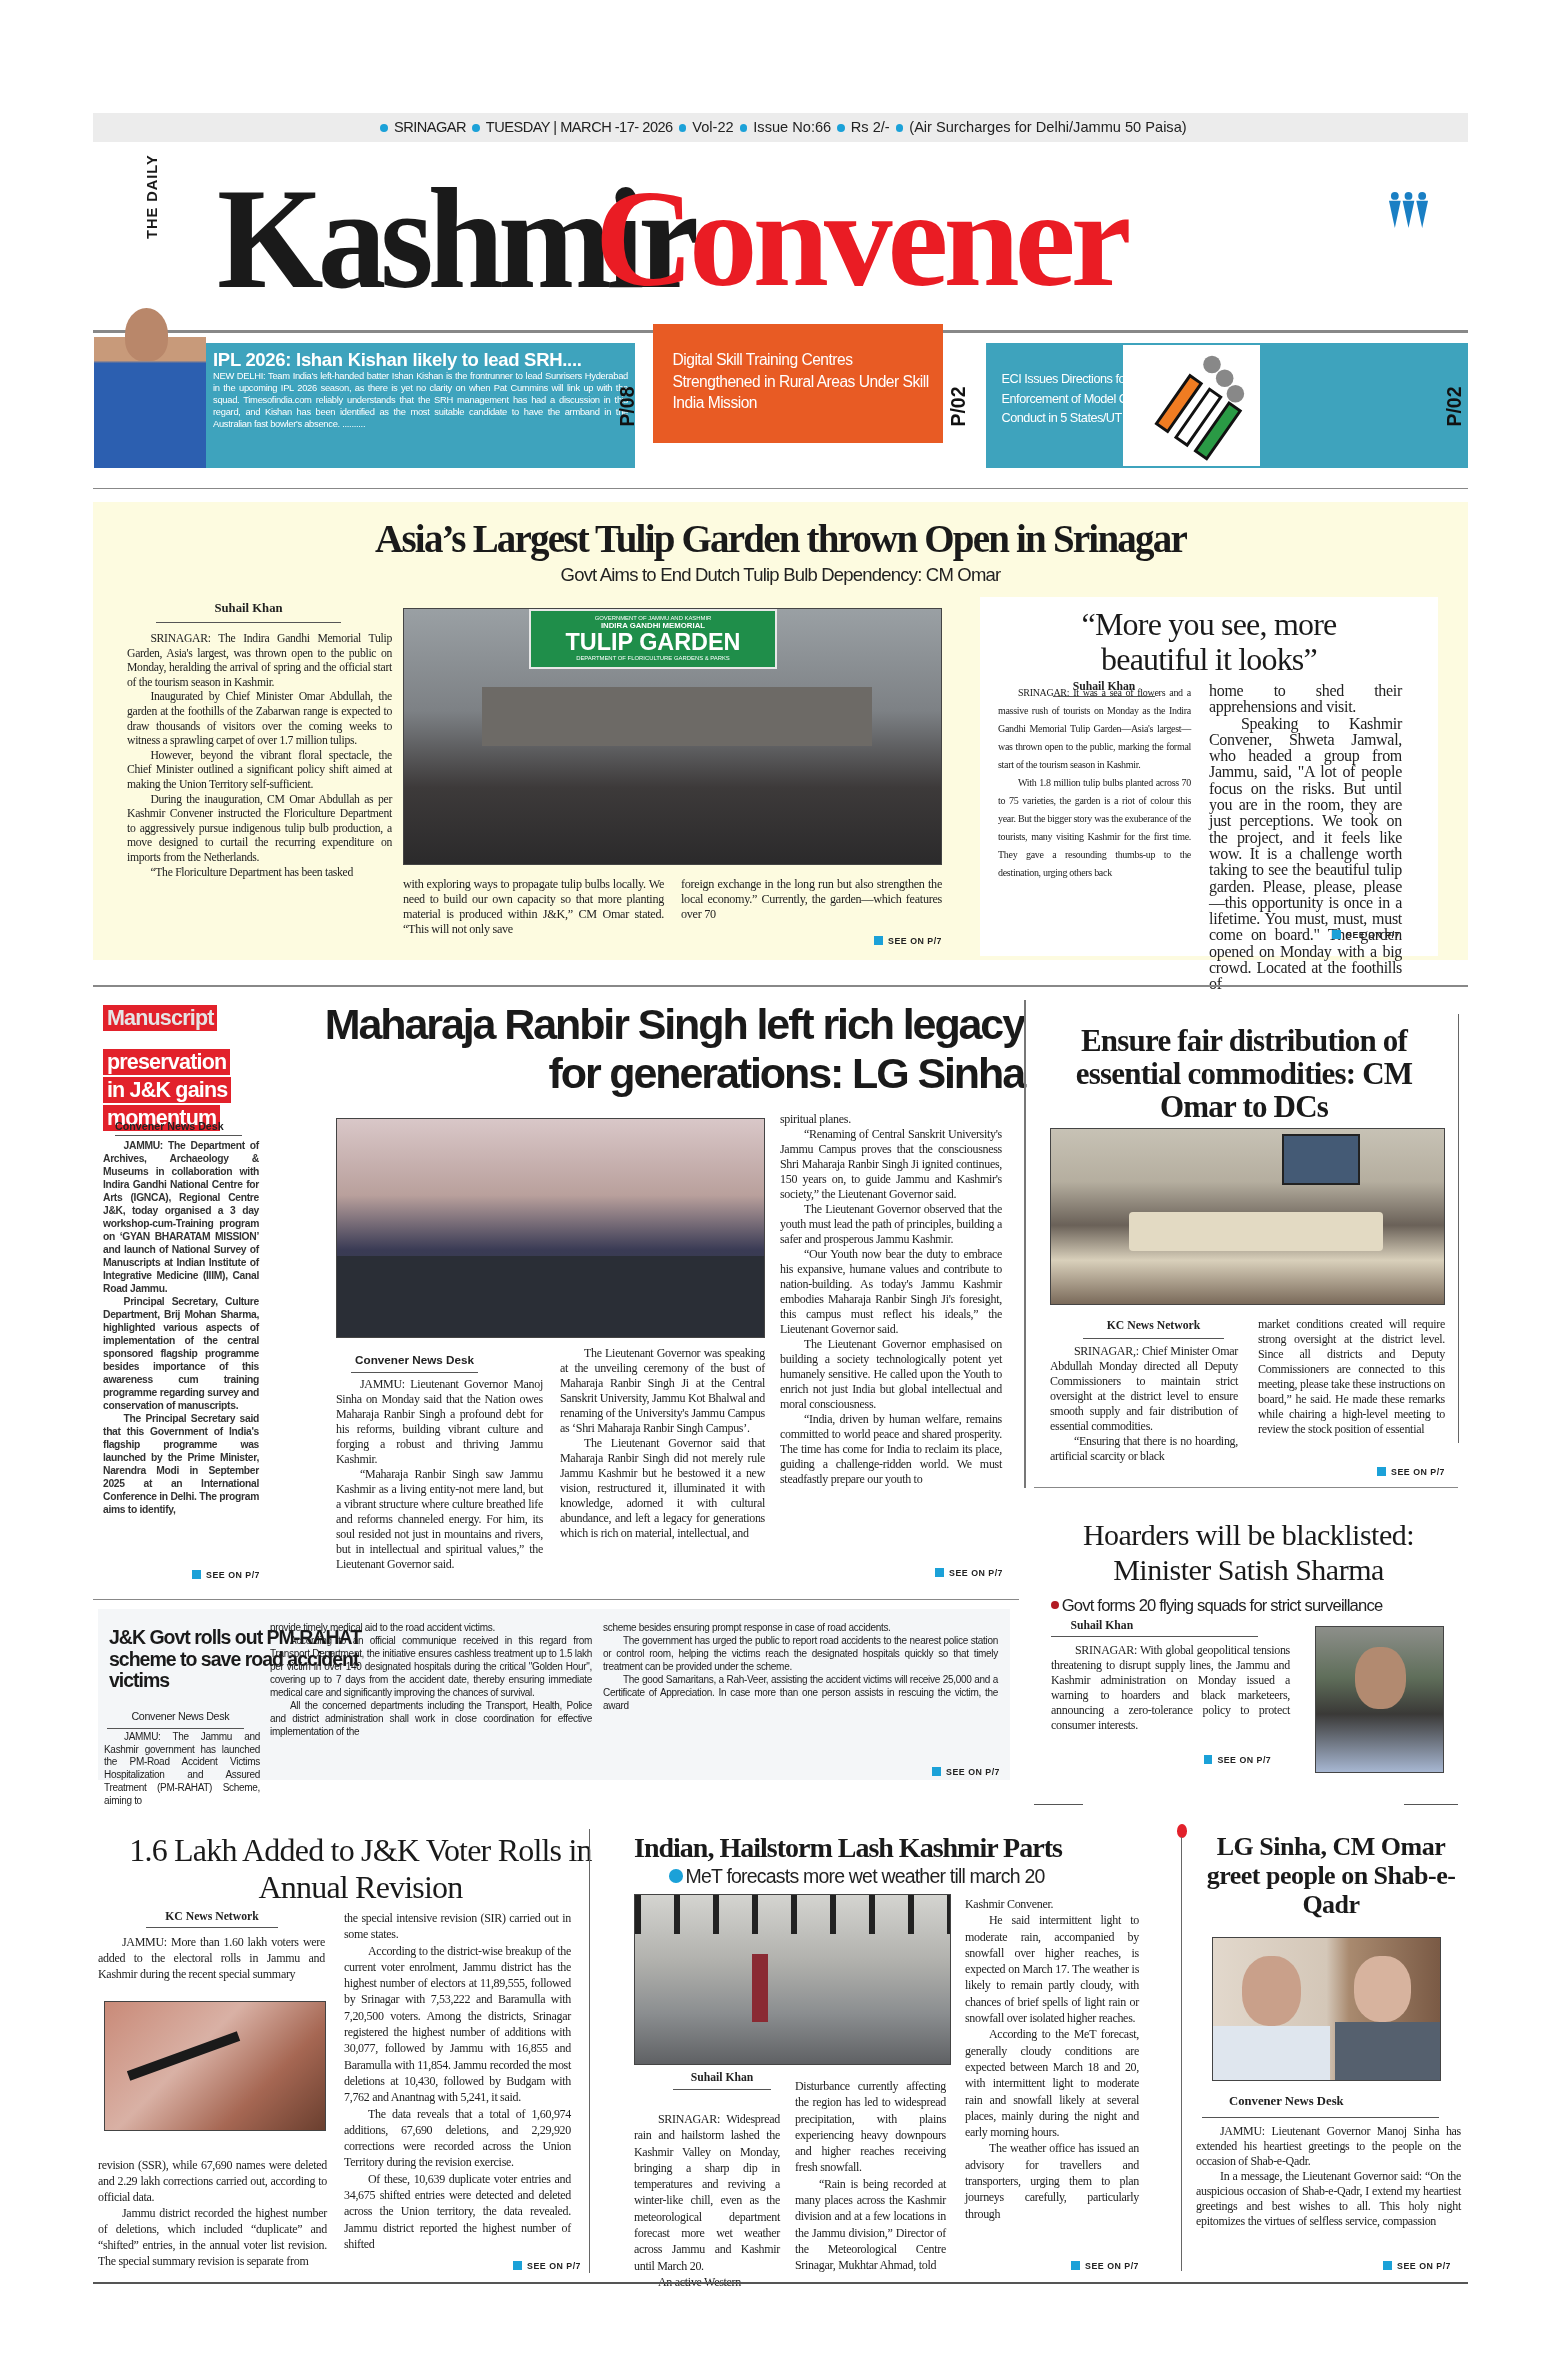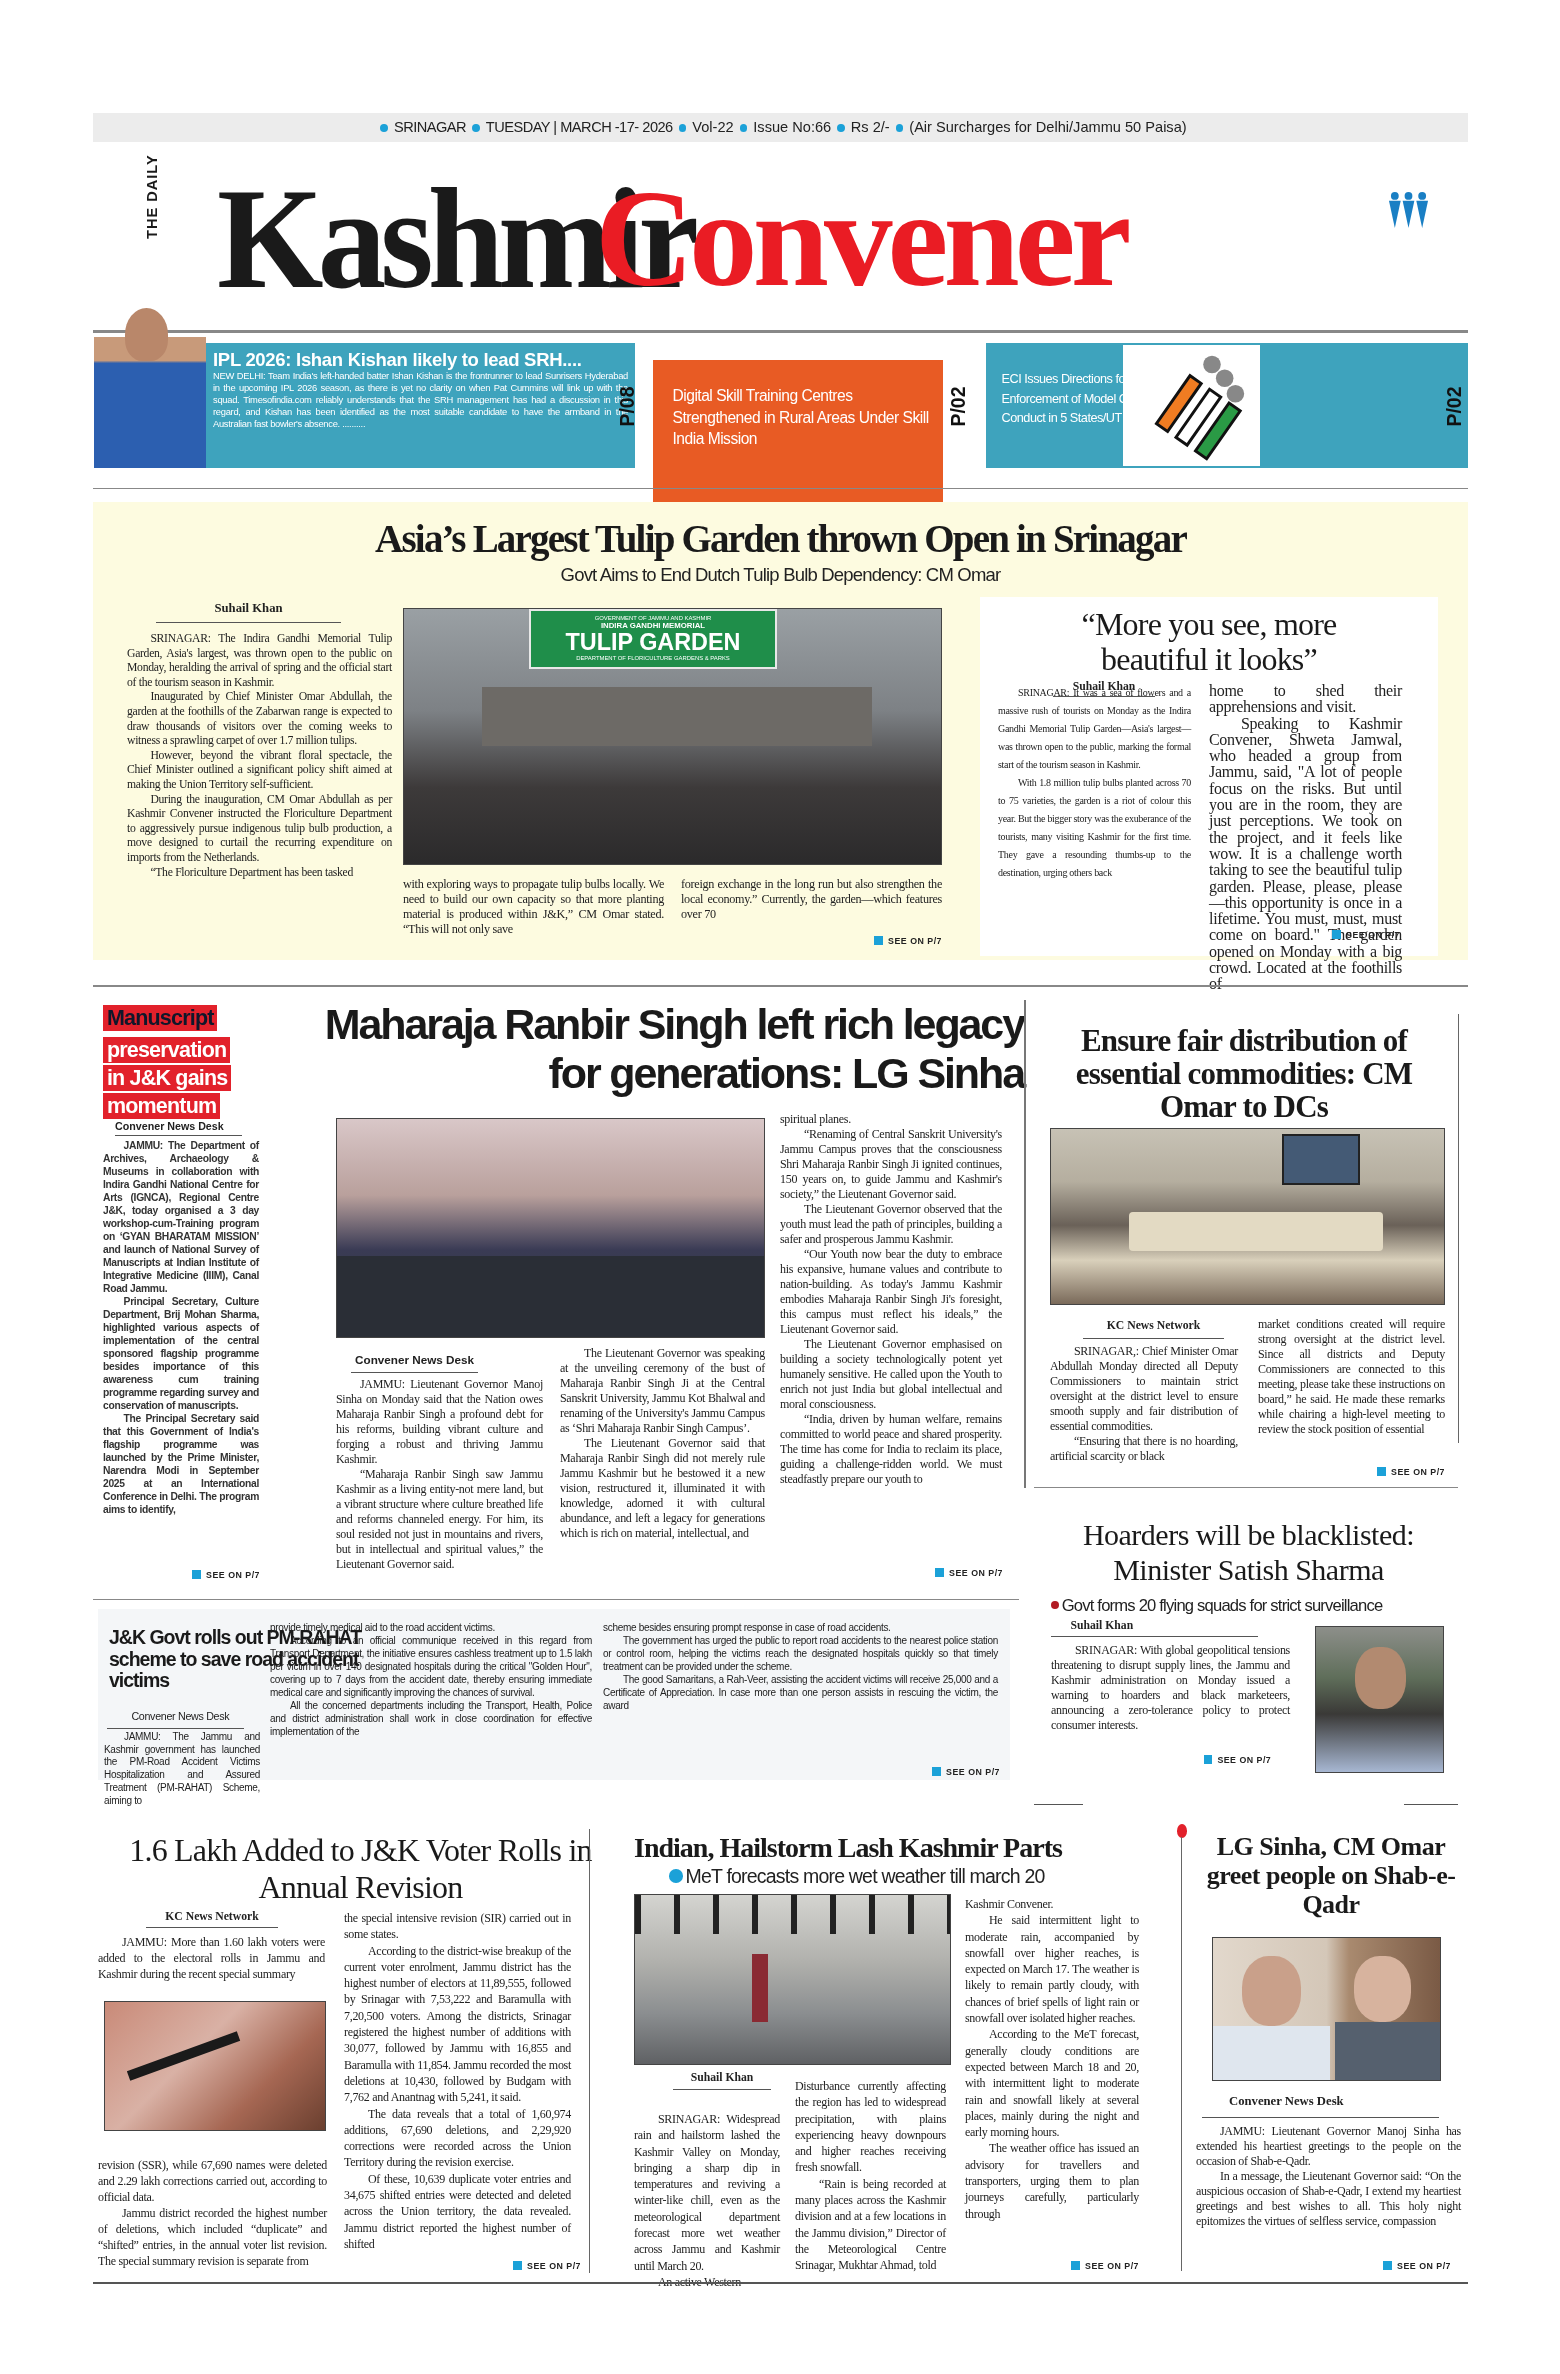--- a/index.html
+++ b/index.html
@@ -55,21 +55,21 @@
   <div class="abs" style="left:0;top:-5.9px;width:112px;height:131px;background:linear-gradient(180deg,#c89a7a 0%,#c89a7a 18%,#2c5fb0 20%,#2c5fb0 100%)">
     <div class="abs" style="left:31px;top:-29px;width:43px;height:53px;border-radius:50% 50% 40% 40%;background:#b9876a"></div>
   </div>
   <div class="abs" style="left:119px;top:5.9px;width:415px;">
     <div class="h-sans" style="color:#fff;font-size:18.5px;line-height:21.5px;letter-spacing:-0.3px">IPL 2026: Ishan Kishan likely to lead SRH....</div>
     <p style="font-family:'Liberation Sans',sans-serif;font-size:9.4px;line-height:12px;letter-spacing:-0.3px;color:#fff">NEW DELHI: Team India's left-handed batter Ishan Kishan is the frontrunner to lead Sunrisers Hyderabad in the upcoming IPL 2026 season, as there is yet no clarity on when Pat Cummins will link up with the squad. Timesofindia.com reliably understands that the SRH management has had a discussion in this regard, and Kishan has been identified as the most suitable candidate to have the armband in the Australian fast bowler's absence. ..........</p>
   </div>
 </div>
 <div class="pnum" style="left:607px;top:395px">P/08</div>
 
-<div class="abs teaser-orange" style="left:653px;top:360px;width:290px;height:152px">
+<div class="abs teaser-orange" style="left:653px;top:324px;width:290px;height:119px">
   <div class="abs" style="left:19.5px;top:25px;width:258px;font-family:'Liberation Sans',sans-serif;font-size:15.6px;line-height:21.5px;letter-spacing:-0.5px;color:#fff">Digital Skill Training Centres Strengthened in Rural Areas Under Skill India Mission</div>
 </div>
 <div class="pnum" style="left:938px;top:395px">P/02</div>
 
 <div class="abs teaser-blue" style="left:986px;top:343px;width:482px;height:125px">
   <div class="abs" style="left:15.6px;top:27px;width:176px;font-family:'Liberation Sans',sans-serif;font-size:12.7px;line-height:19.5px;letter-spacing:-0.5px;color:#fff">ECI Issues Directions for Strict Enforcement of Model Code of Conduct in 5 States/UT</div>
   <div class="abs" style="left:137px;top:2px;width:137px;height:121px;background:#fff">
     <svg width="137" height="121" viewBox="0 0 140 124">
       <circle cx="91" cy="20" r="9" fill="#888"></circle>
         <circle cx="104" cy="34" r="9" fill="#888"></circle>
@@ -129,21 +129,21 @@
 <div class="abs body-t" style="left:1209px;top:683px;width:193px;font-size:16px;line-height:16.3px">
   <p>home to shed their apprehensions and visit.</p>
   <p class="ind">Speaking to Kashmir Convener, Shweta Jamwal, who headed a group from Jammu, said, "A lot of people focus on the risks. But until you are in the room, they are just perceptions. We took on the project, and it feels like wow. It is a challenge worth taking to see the beautiful tulip garden. Please, please, please—this opportunity is once in a lifetime. You must, must, must come on board." The garden opened on Monday with a big crowd. Located at the foothills of</p>
 </div>
 <div class="abs see" style="left:1307px;top:930px;width:93px">SEE ON P/7</div>
 
 <div class="abs" style="left:93px;top:985px;width:1375px;height:2px;background:#888"></div>
 
 <div class="abs" style="left:103px;top:1005px;width:156px">
   <div class="h-sans" style="font-size:21.5px;line-height:26px;letter-spacing:-0.8px">
-    <div style="display:inline-block;background:#e2212b;color:#0f172a;padding:0 3.9px;margin-bottom:6px">Manuscript</div>
+    <div style="display:inline-block;background:#e2212b;color:#e5e5e5;padding:0 3.9px;margin-bottom:18px">Manuscript</div>
     <div style="display:inline-block;background:#e2212b;color:#fff;padding:0 3.9px;margin-bottom:2px">preservation</div>
     <div style="display:inline-block;background:#e2212b;color:#fff;padding:0 3.9px;margin-bottom:2px">in J&amp;K gains</div>
     <div style="display:inline-block;background:#e2212b;color:#fff;padding:0 3.9px">momentum</div>
   </div>
 </div>
 <div class="abs" style="left:115px;top:1120px;width:127px;font-family:'Liberation Sans',sans-serif;font-size:10.7px;font-weight:bold;border-bottom:1px solid #555;padding-bottom:2.9px">Convener News Desk</div>
 <div class="abs body-s" style="left:103px;top:1139px;width:156px;font-size:10.3px;line-height:13px;font-weight:bold;color:#333">
   <p class="ind">JAMMU: The Department of Archives, Archaeology &amp; Museums in collaboration with Indira Gandhi National Centre for Arts (IGNCA), Regional Centre J&amp;K, today organised a 3 day workshop-cum-Training program on ‘GYAN BHARATAM MISSION’ and launch of National Survey of Manuscripts at Indian Institute of Integrative Medicine (IIIM), Canal Road Jammu.</p>
   <p class="ind">Principal Secretary, Culture Department, Brij Mohan Sharma, highlighted various aspects of implementation of the central sponsored flagship programme besides importance of this awareness cum training programme regarding survey and conservation of manuscripts.</p>
   <p class="ind">The Principal Secretary said that this Government of India's flagship programme was launched by the Prime Minister, Narendra Modi in September 2025 at an International Conference in Delhi. The program aims to identify,</p>

